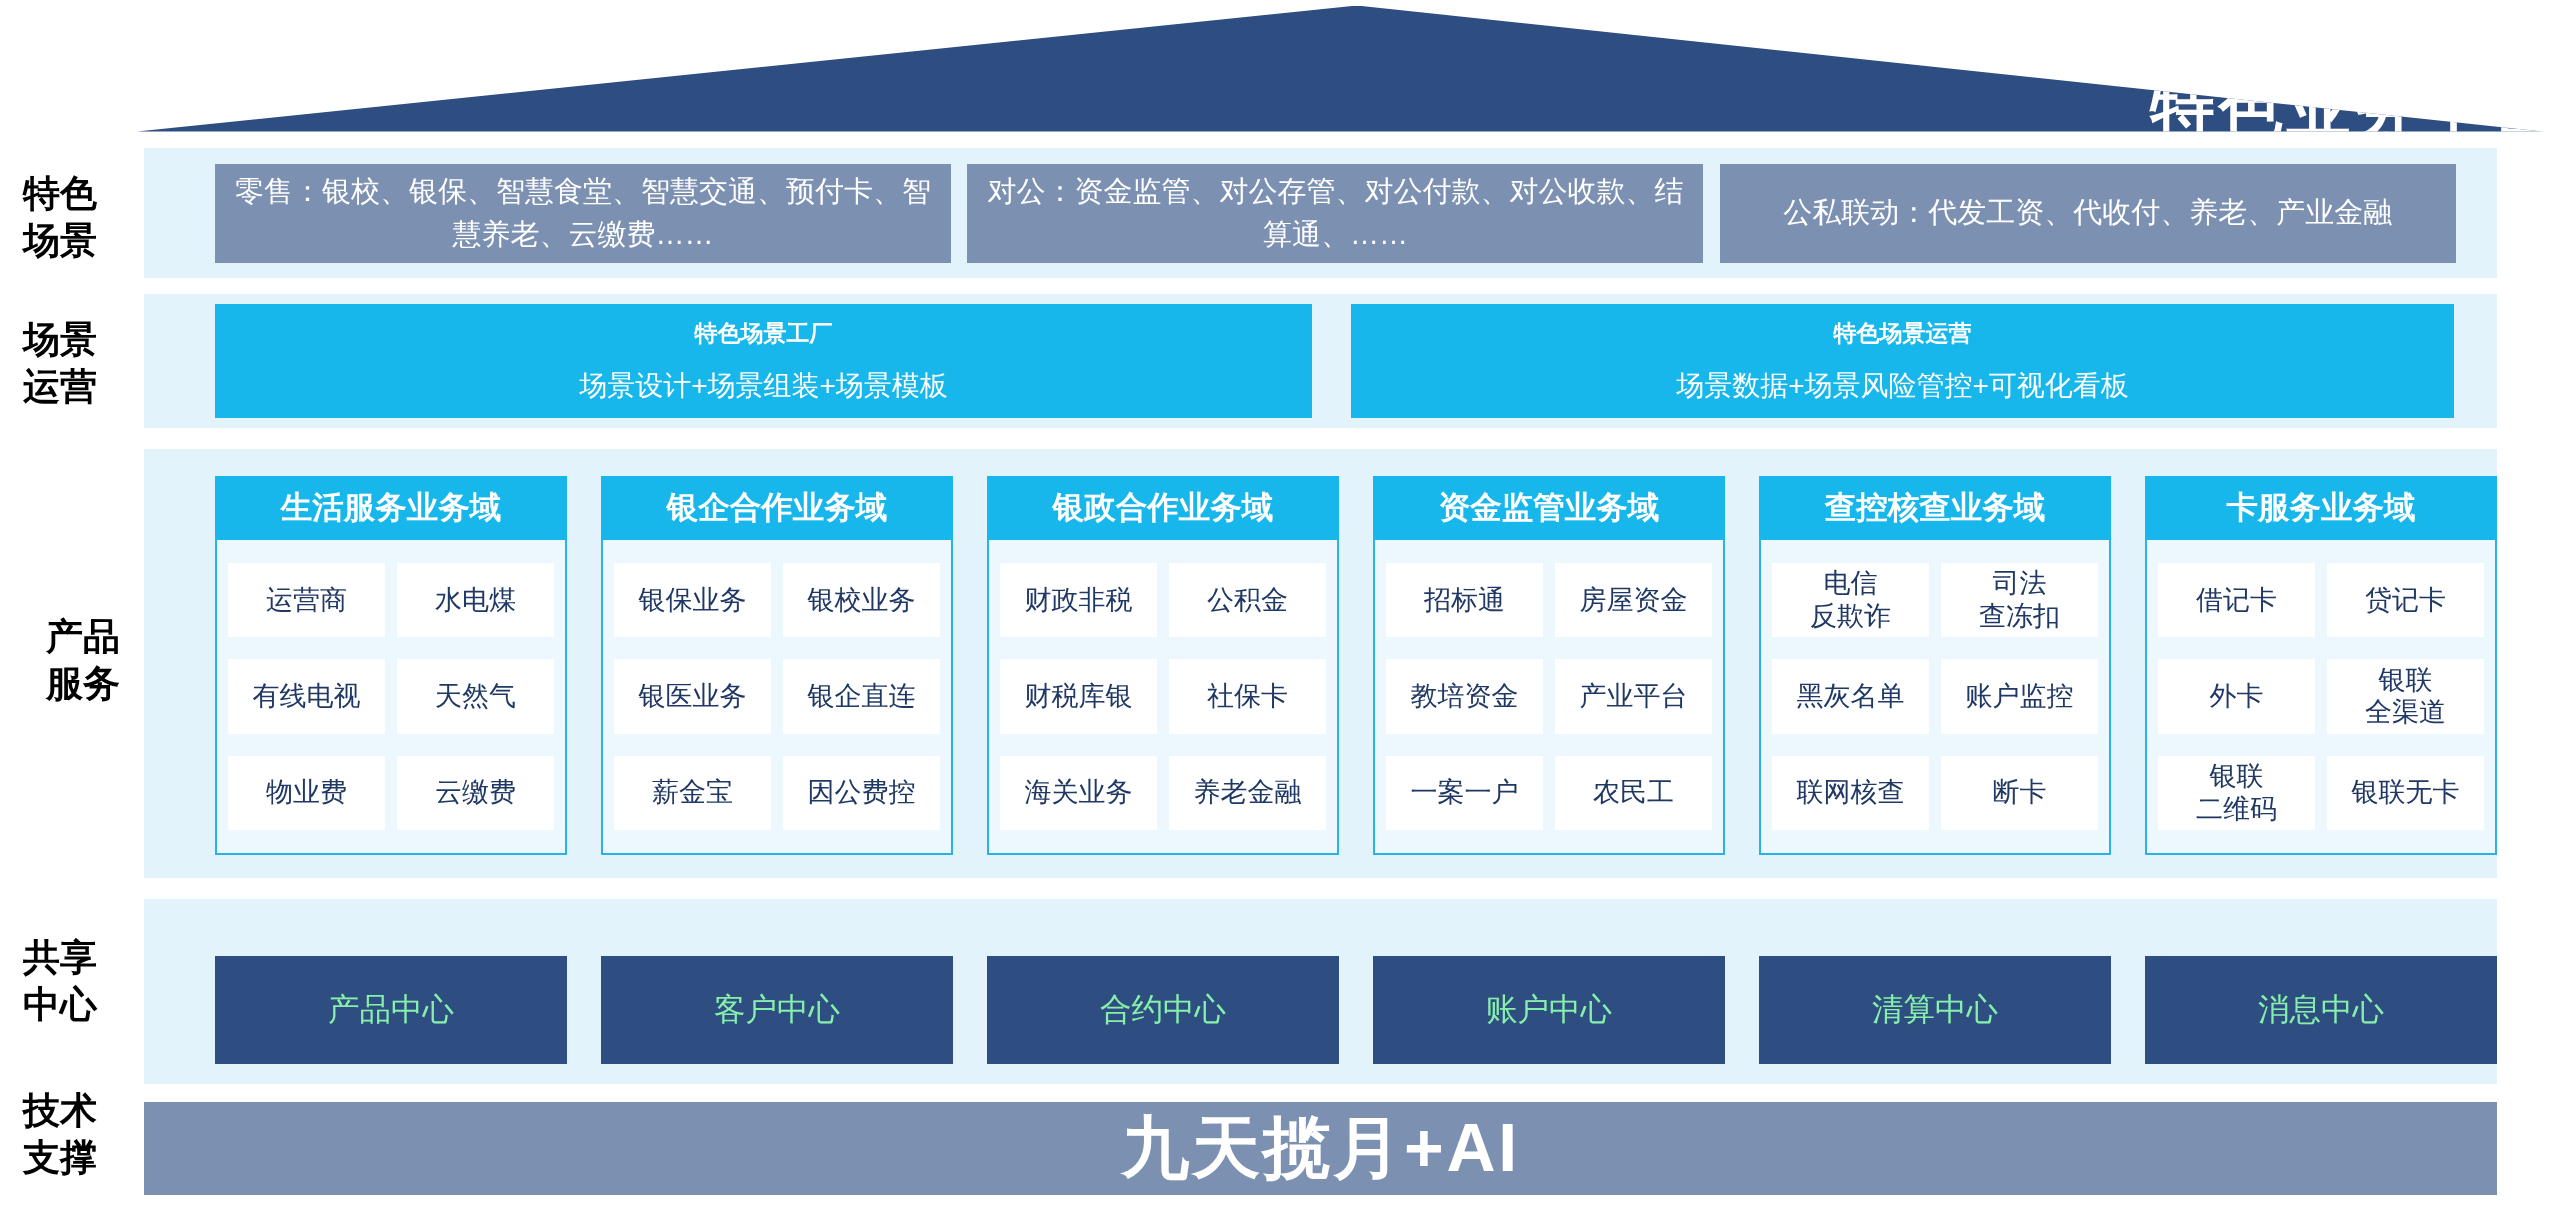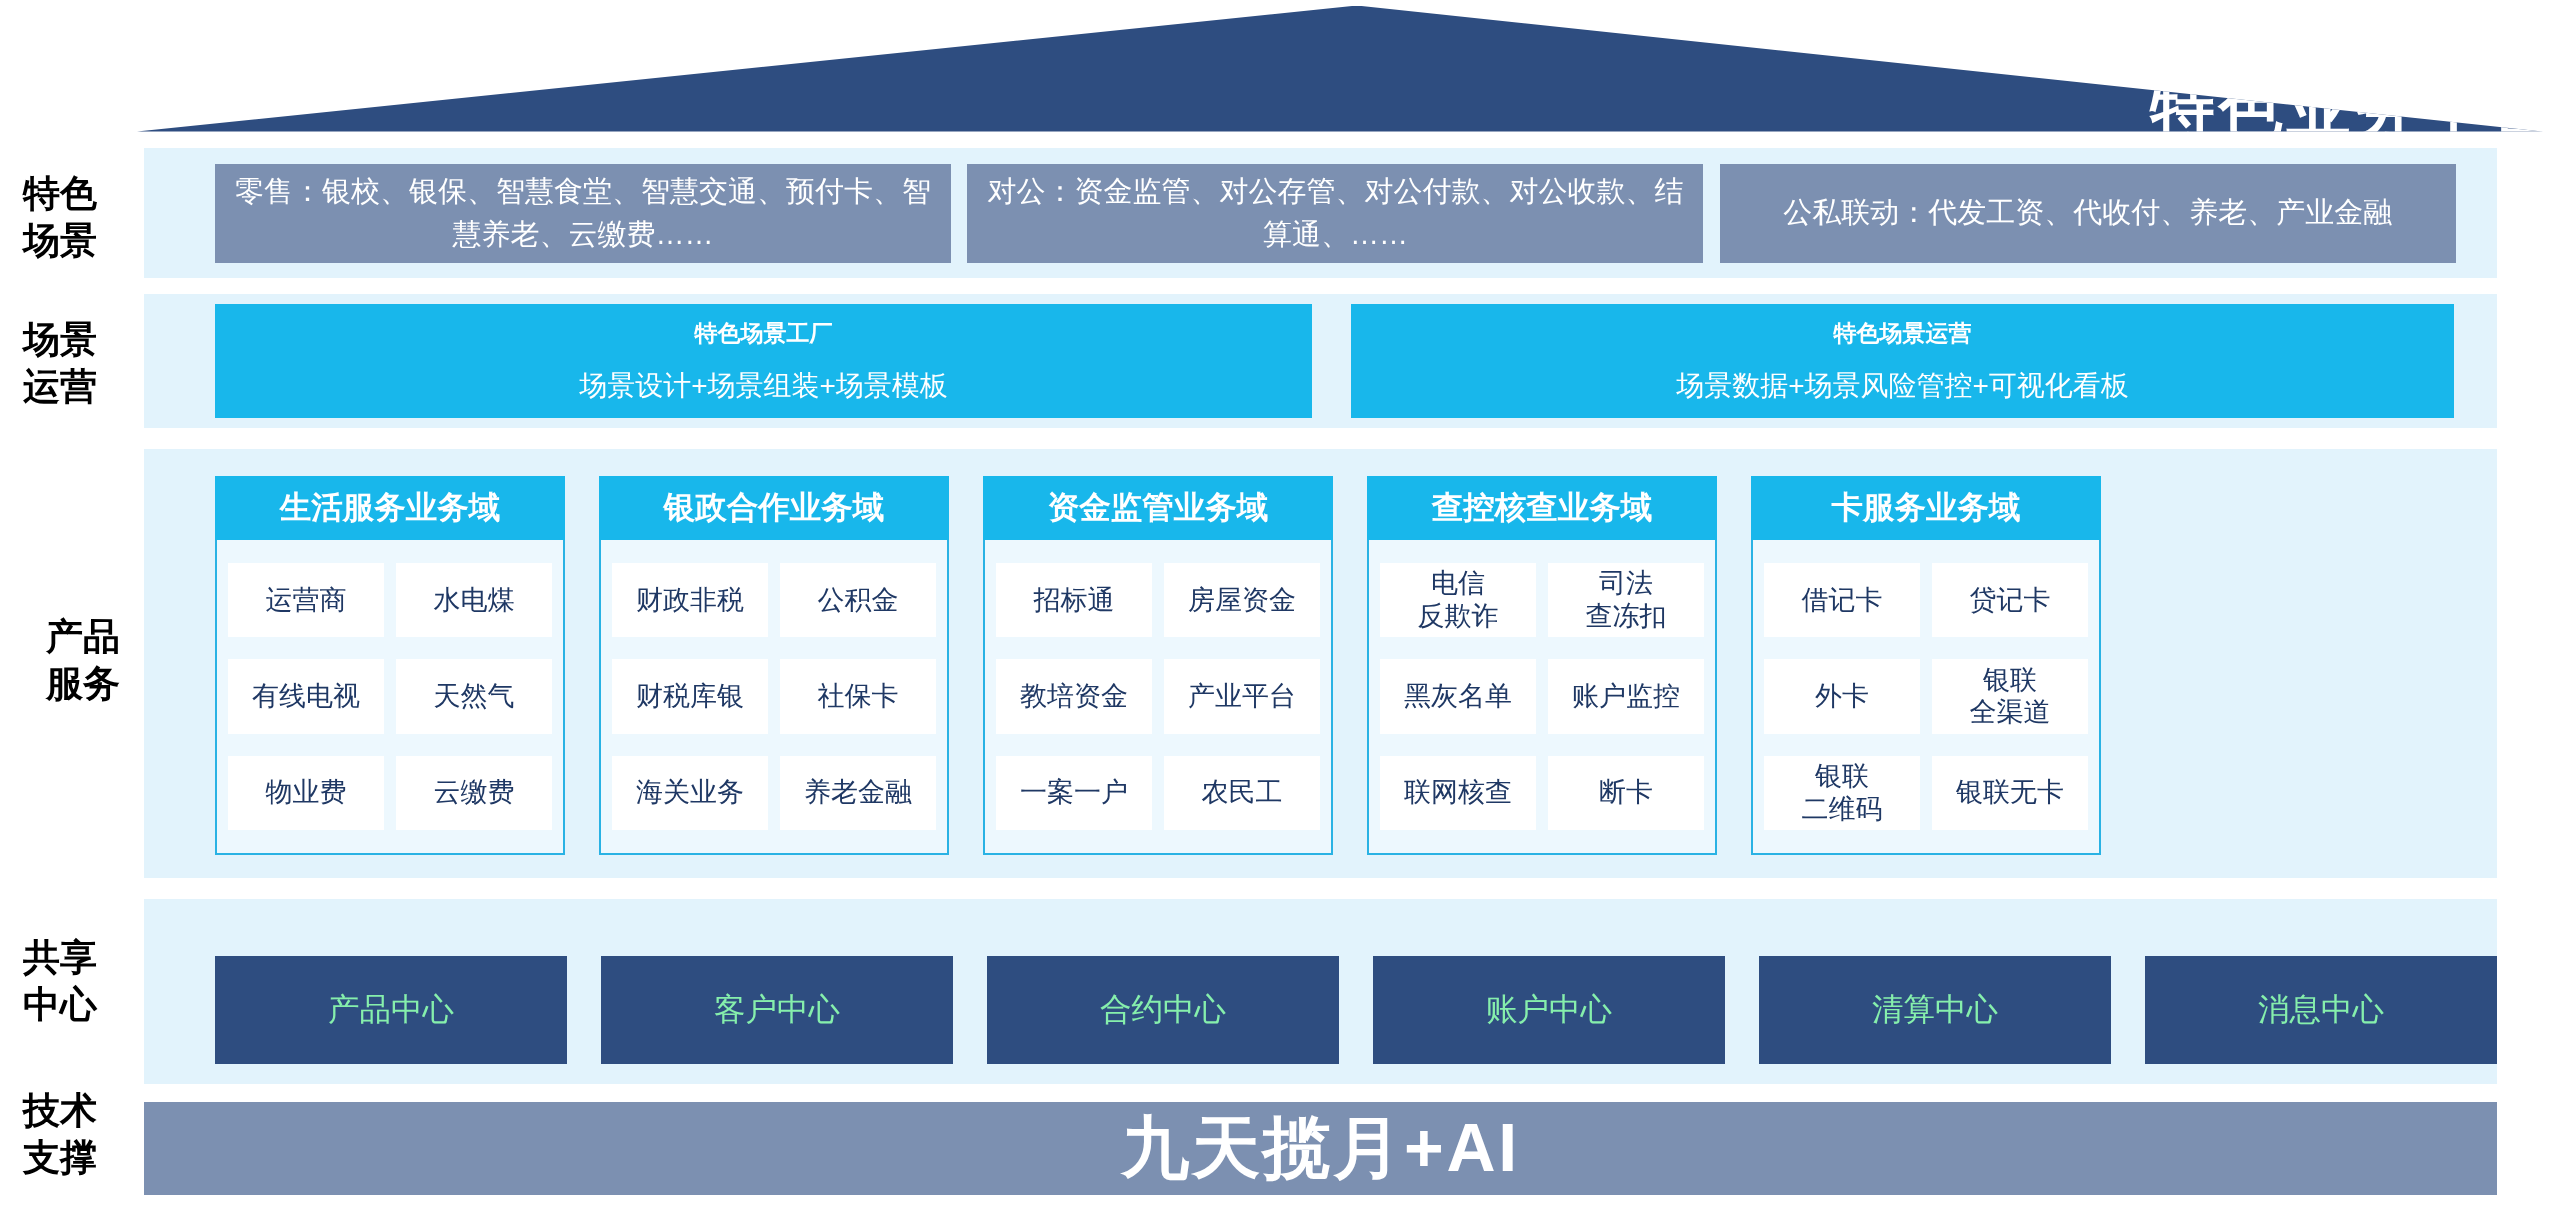--- a/index.html
+++ b/index.html
@@ -56,21 +56,21 @@
     display:flex; flex-direction:column; justify-content:center; gap:18px;
     text-align:center;
   }
   .op-box.b1 { width:1097px; }
   .op-box.b2 { width:1103px; }
   .op-title { font-size:23px; font-weight:bold; }
   .op-subtitle { font-size:28px; }
 
   
   .band.band3 { top:449px; height:429px; display:flex; gap:34px; padding:27px 0 0 71px; }
-  .pcol { width:350px; display:flex; flex-direction:column; }
+  .pcol { width:400px; display:flex; flex-direction:column; }
   .pcol-header {
     height:64px; background:var(--cyan,#18b7eb); color:#ffffff;
     font-size:31.5px; font-weight:bold;
     display:flex; align-items:center; justify-content:center;
   }
   .pcol-body {
     height:315px; background:var(--column-bg,#edf8fe);
     border:2.1px solid var(--column-border,#29b2e4); border-top:none;
     padding:23px 11px; display:grid;
     grid-template-columns:1fr 1fr; grid-template-rows:repeat(3,1fr);
@@ -142,20 +142,31 @@
       <div class="pcol-body">
         <div class="pcell">运营商</div>
         <div class="pcell">水电煤</div>
         <div class="pcell">有线电视</div>
         <div class="pcell">天然气</div>
         <div class="pcell">物业费</div>
         <div class="pcell">云缴费</div>
       </div>
     </div>
 
+    <div class="pcol">
+      <div class="pcol-header">银企合作业务域</div>
+      <div class="pcol-body">
+        <div class="pcell">银保业务</div>
+        <div class="pcell">银校业务</div>
+        <div class="pcell">银医业务</div>
+        <div class="pcell">银企直连</div>
+        <div class="pcell">薪金宝</div>
+        <div class="pcell">因公费控</div>
+      </div>
+    </div>
 
     <div class="pcol">
       <div class="pcol-header">银政合作业务域</div>
       <div class="pcol-body">
         <div class="pcell">财政非税</div>
         <div class="pcell">公积金</div>
         <div class="pcell">财税库银</div>
         <div class="pcell">社保卡</div>
         <div class="pcell">海关业务</div>
         <div class="pcell">养老金融</div>

